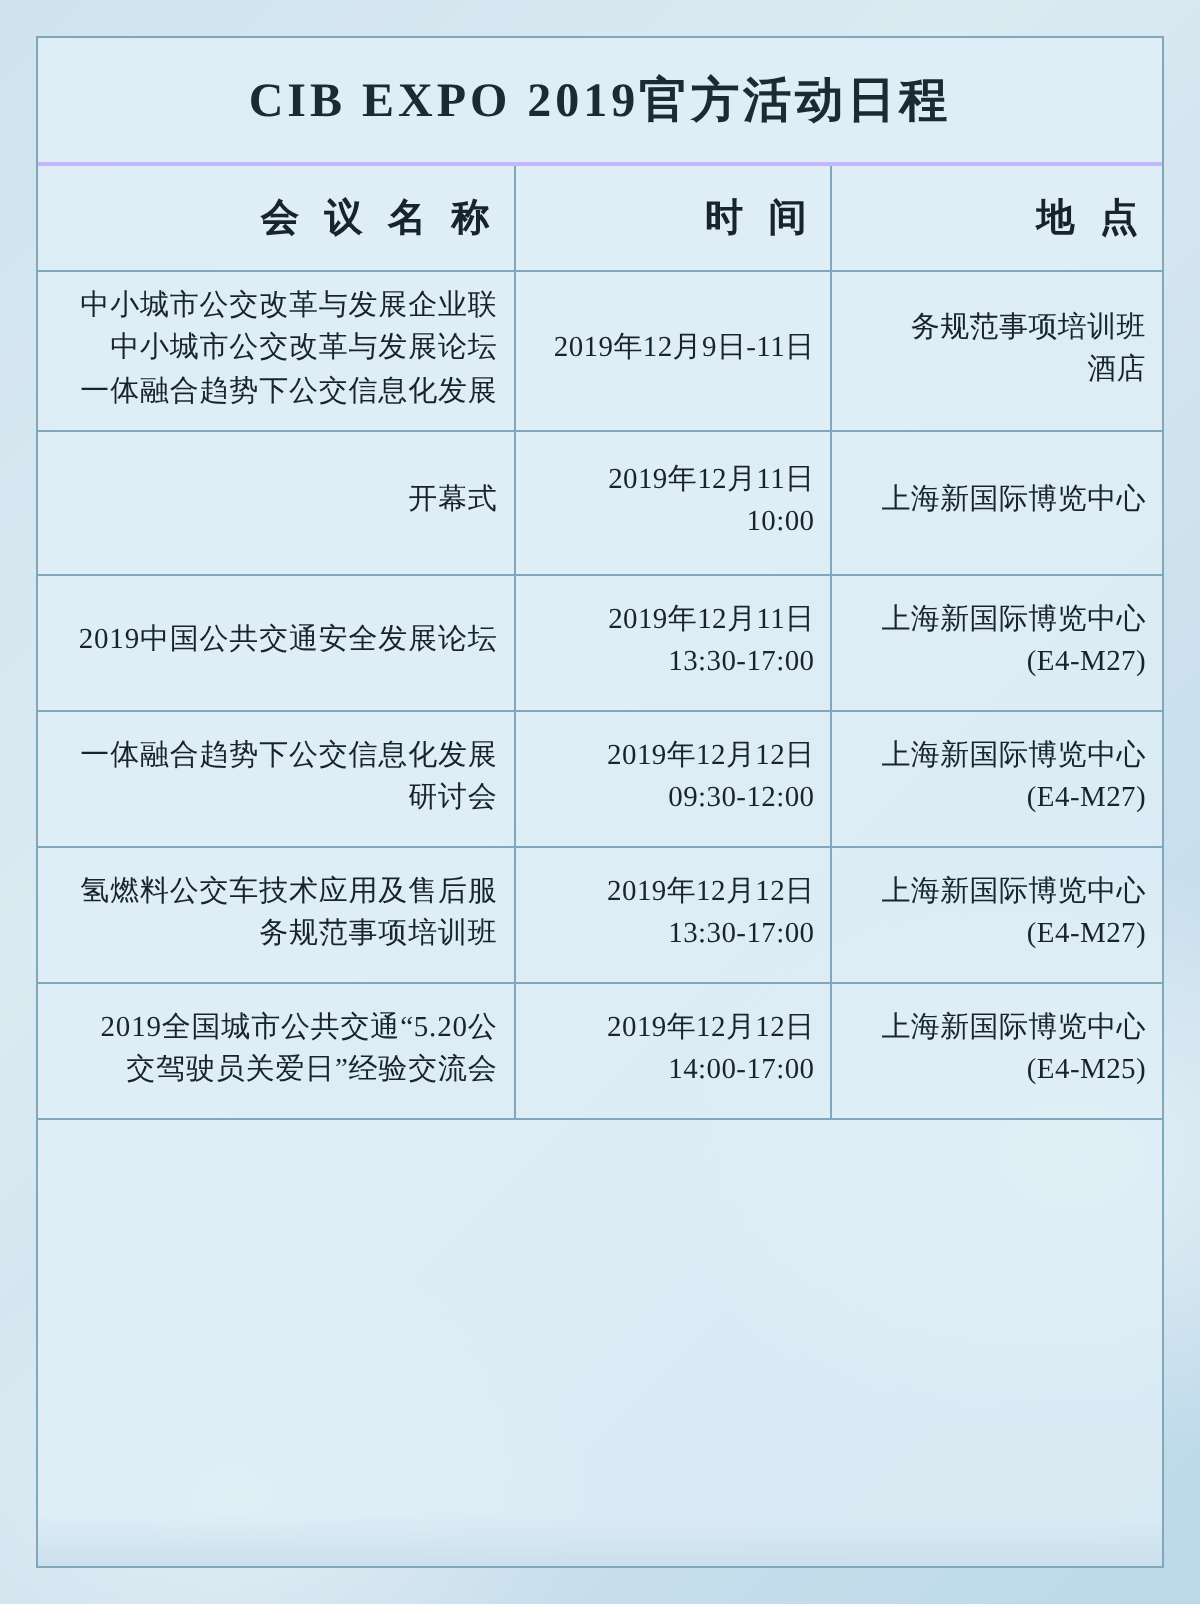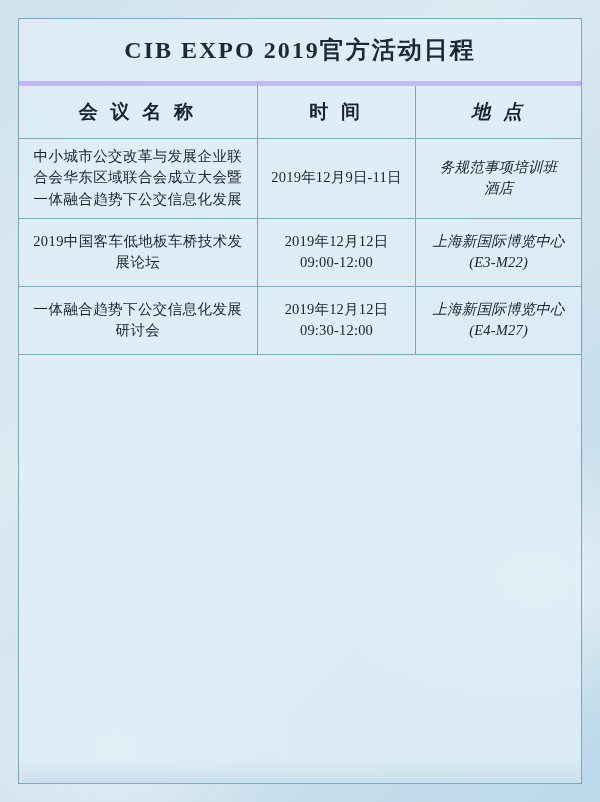--- a/index.html
+++ b/index.html
@@ -33,21 +33,21 @@
     left: 18px;
     top: 18px;
     width: 564px;
     height: 766px;
     background: rgba(223,238,246,0.82);
     border: 1px solid #7fa8bd;
     box-sizing: border-box;
   }
   .title-row {
     height: 62px;
-    border-bottom: 5px solid #c4b5fd;
+    border-bottom: 2px solid #c4b5fd;
     display: flex;
     align-items: center;
     justify-content: center;
   }
   .title-text {
     font-family: "Liberation Serif", serif;
     font-size: 24px;
     font-weight: bold;
     color: #1b2a33;
     letter-spacing: 2px;
@@ -58,31 +58,30 @@
     table-layout: fixed;
   }
   table.schedule col.c1 { width: 42.4%; }
   table.schedule col.c2 { width: 28.2%; }
   table.schedule col.c3 { width: 29.4%; }
   table.schedule th,
   table.schedule td {
     border: 1px solid #7fa8bd;
     border-top: none;
     border-left: none;
-    text-align: center;
+    text-align: right;
     vertical-align: middle;
     color: #17242c;
     font-family: "Liberation Serif", serif;
     padding: 6px 8px;
     box-sizing: border-box;
   }
   table.schedule th:last-child,
   table.schedule td:last-child {
     border-right: none;
-    font-style: italic;
   }
   table.schedule th {
     height: 52px;
     font-size: 19px;
     font-weight: bold;
     letter-spacing: 4px;
   }
   table.schedule td {
     font-size: 14.5px;
     line-height: 1.45;
@@ -126,65 +125,104 @@
         <th>会 议 名 称</th>
         <th>时 间</th>
         <th>地 点</th>
       </tr>
     </thead>
     <tbody>
 
       <tr class="row-1">
         <td class="name">
           <span class="cell-line">中小城市公交改革与发展企业联</span>
-          <span class="cell-line">合会华东区域联合会成立大会暨</span>
+          <span class="cell-line">中小城市公交改革与发展论坛</span>
           <span class="cell-line">一体融合趋势下公交信息化发展</span>
         </td>
         <td class="time">
           <span class="cell-line">2019年12月9日-11日</span>
         </td>
         <td class="place">
           <span class="cell-line">务规范事项培训班</span>
           <span class="cell-line">酒店</span>
         </td>
       </tr>
 
-
-
-
-
-      <tr class="row-n">
-        <td class="name">
-          <span class="cell-line">2019中国客车低地板车桥技术发</span>
-          <span class="cell-line">展论坛</span>
-        </td>
-        <td class="time">
-          <span class="cell-line">2019年12月12日</span>
-          <span class="cell-line">09:00-12:00</span>
-        </td>
-        <td class="place">
-          <span class="cell-line">上海新国际博览中心</span>
-          <span class="cell-line">(E3-M22)</span>
-        </td>
-      </tr>
+      <tr class="row-2">
+        <td class="name">
+          <span class="cell-line">开幕式</span>
+        </td>
+        <td class="time">
+          <span class="cell-line">2019年12月11日</span>
+          <span class="cell-line">10:00</span>
+        </td>
+        <td class="place">
+          <span class="cell-line">上海新国际博览中心</span>
+        </td>
+      </tr>
+
+      <tr class="row-n">
+        <td class="name">
+          <span class="cell-line">2019中国公共交通安全发展论坛</span>
+        </td>
+        <td class="time">
+          <span class="cell-line">2019年12月11日</span>
+          <span class="cell-line">13:30-17:00</span>
+        </td>
+        <td class="place">
+          <span class="cell-line">上海新国际博览中心</span>
+          <span class="cell-line">(E4-M27)</span>
+        </td>
+      </tr>
+
+
+
 
       <tr class="row-n">
         <td class="name">
           <span class="cell-line">一体融合趋势下公交信息化发展</span>
           <span class="cell-line">研讨会</span>
         </td>
         <td class="time">
           <span class="cell-line">2019年12月12日</span>
           <span class="cell-line">09:30-12:00</span>
         </td>
         <td class="place">
           <span class="cell-line">上海新国际博览中心</span>
           <span class="cell-line">(E4-M27)</span>
         </td>
       </tr>
 
-
+      <tr class="row-n">
+        <td class="name">
+          <span class="cell-line">氢燃料公交车技术应用及售后服</span>
+          <span class="cell-line">务规范事项培训班</span>
+        </td>
+        <td class="time">
+          <span class="cell-line">2019年12月12日</span>
+          <span class="cell-line">13:30-17:00</span>
+        </td>
+        <td class="place">
+          <span class="cell-line">上海新国际博览中心</span>
+          <span class="cell-line">(E4-M27)</span>
+        </td>
+      </tr>
+
+      <tr class="row-n">
+        <td class="name">
+          <span class="cell-line">2019全国城市公共交通“5.20公</span>
+          <span class="cell-line">交驾驶员关爱日”经验交流会</span>
+        </td>
+        <td class="time">
+          <span class="cell-line">2019年12月12日</span>
+          <span class="cell-line">14:00-17:00</span>
+        </td>
+        <td class="place">
+          <span class="cell-line">上海新国际博览中心</span>
+          <span class="cell-line">(E4-M25)</span>
+        </td>
+      </tr>
 
     </tbody>
   </table>
 
   <div class="fade-bottom"></div>
 </div>
 
 </body></html>

